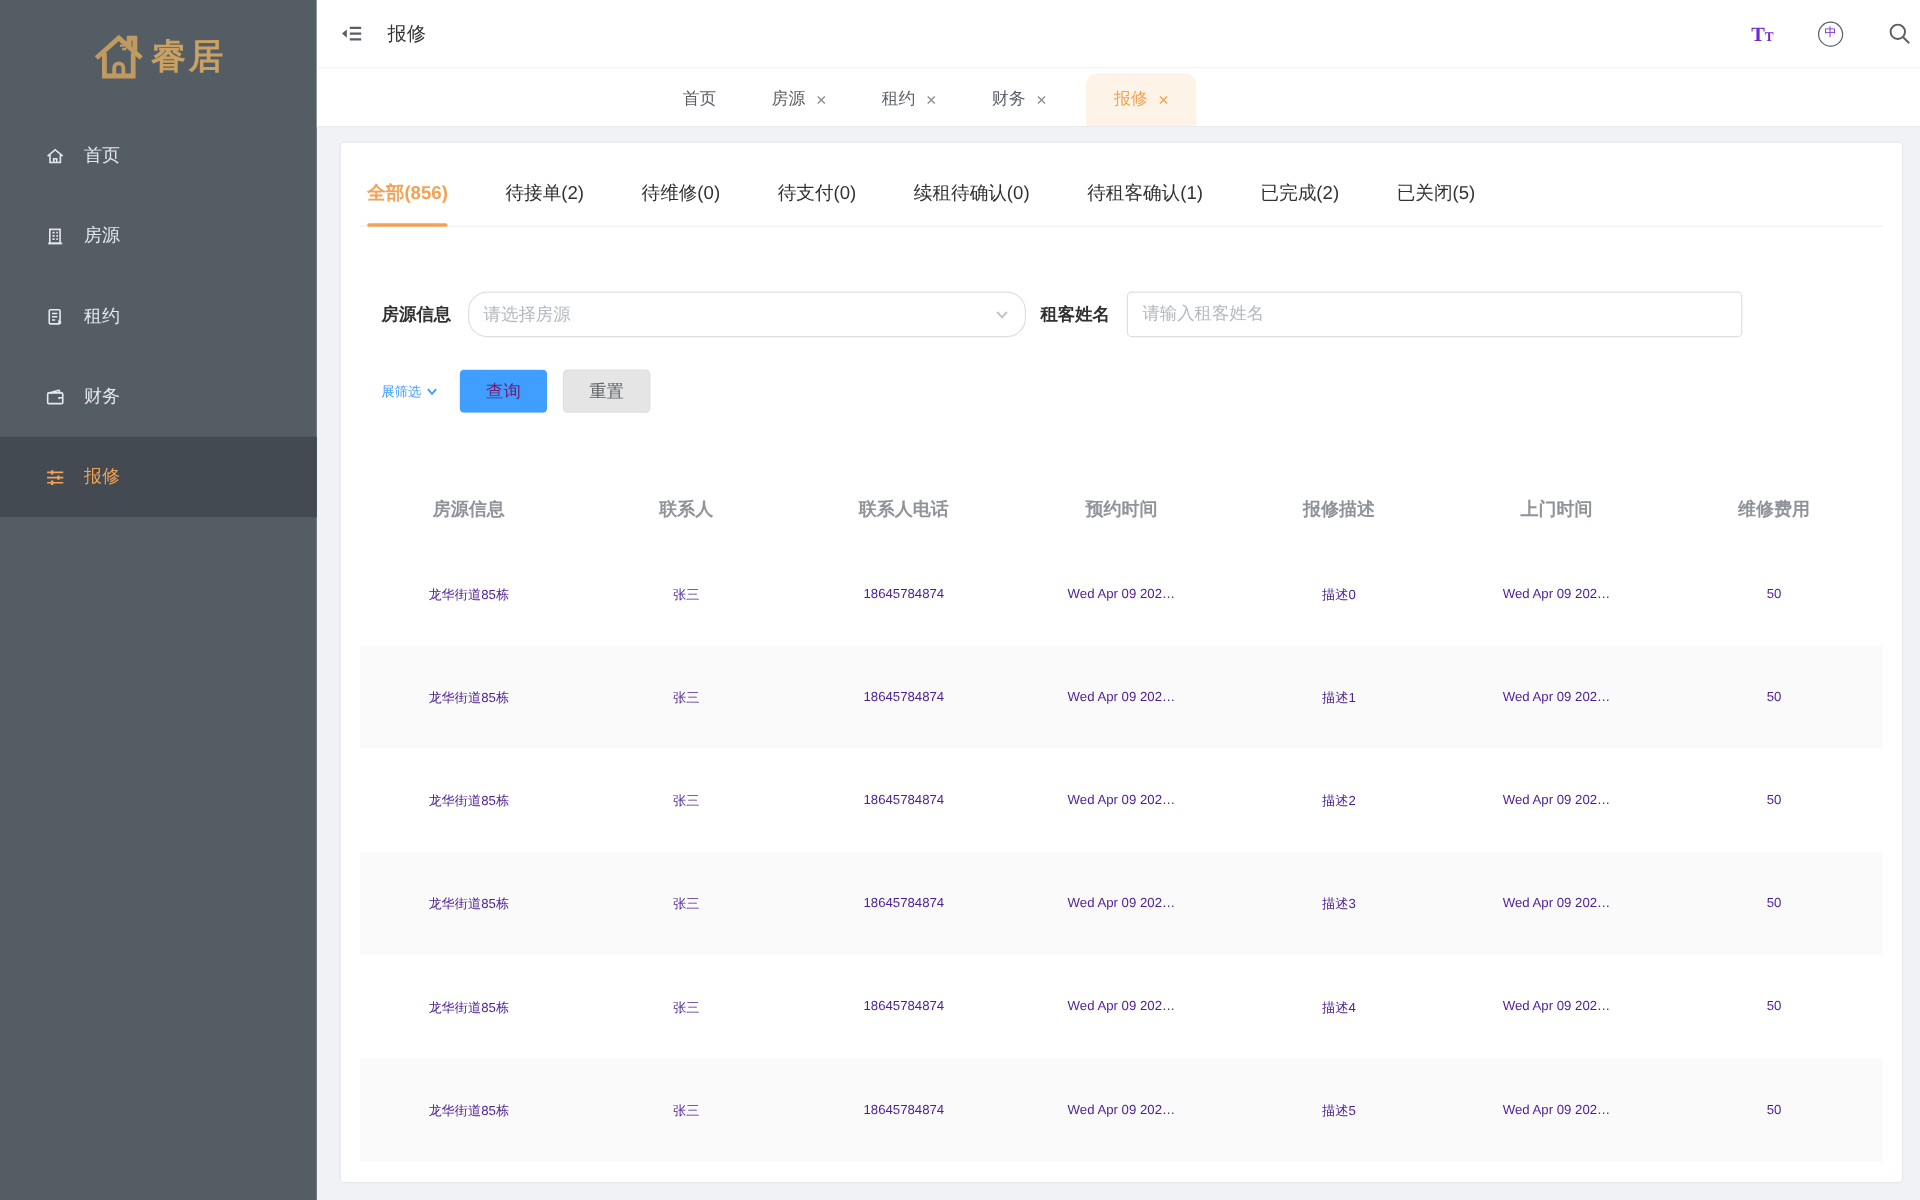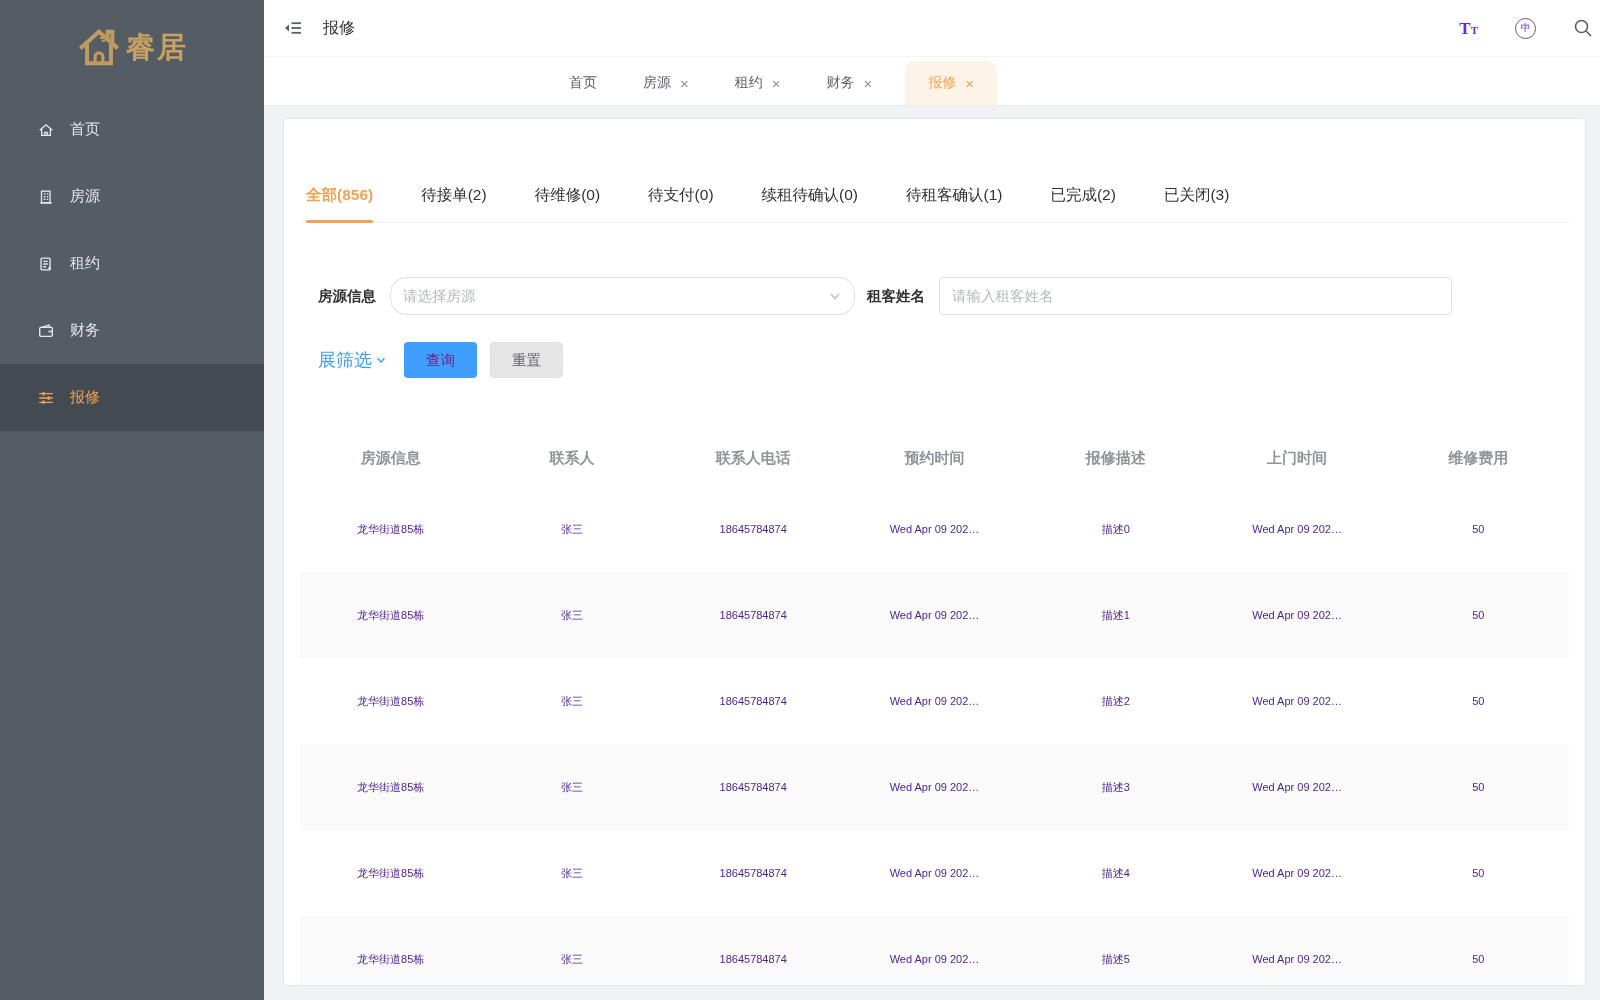--- a/index.html
+++ b/index.html
@@ -32,38 +32,38 @@
   .tag-track { display:flex; align-items:flex-end; margin-left:292px; }
   .tag { height:44px; display:flex; align-items:center; gap:9px; padding:0 13px; font-size:14px; color:#5a5e66; cursor:pointer; white-space:nowrap; margin-right:20px; }
   .tag .tag-close { font-size:15px; color:#8a8f99; line-height:1; }
   .tag.active { background:#fdf4e7; color:#f2a254; border-radius:10px 10px 0 0; padding:0 23px; margin-right:0; }
   .tag.active .tag-close { color:#f2a254; }
 
   .content { flex:1; padding:12px 14px 0 19px; overflow:hidden; }
   .card { background:#fff; border:1px solid #e4e7ed; border-radius:4px; height:868px; padding:0 16px; overflow:hidden; }
 
   
-  .status-nav { display:flex; gap:48px; padding:32px 6px 0 6px; border-bottom:1px solid #eef0f4;margin-top:34px; }
+  .status-nav { display:flex; gap:48px; padding:32px 6px 0 6px; border-bottom:1px solid #eef0f4; }
   .status-tab { padding-bottom:16px; font-size:15.5px; color:#303133; cursor:pointer; position:relative; white-space:nowrap; }
   .status-tab.active { color:#f2a254; font-weight:bold; }
   .status-tab.active::after { content:""; position:absolute; left:0; right:0; bottom:-1px; height:3px; border-radius:2px; background:#f2a254; }
 
   
   .filter-row { display:flex; align-items:center; margin-top:54px; padding-left:18px; }
   .filter-label { font-size:14.5px; color:#303133; font-weight:bold; white-space:nowrap; }
   .select-box { width:465px; height:38px; border:1px solid #dcdfe6; border-radius:16px; margin-left:14px; display:flex; align-items:center; padding:0 12px; cursor:pointer; background:#fff; }
   .placeholder { color:#b4b8bf; font-size:14.5px; flex:1; }
   .chev { width:14px; height:14px; color:#c0c4cc; }
   .text-input { width:513px; height:38px; border:1px solid #dcdfe6; border-radius:4px; margin-left:14px; padding:0 12px; font-size:14.5px; color:#303133; outline:none; font-family:inherit; }
   .text-input::placeholder { color:#b4b8bf; }
   .filter-label.second { margin-left:12px; }
 
   
   .action-row { display:flex; align-items:center; margin-top:27px; padding-left:18px; }
-  .expand-link { color:#409eff; font-size:18px; display:flex; align-items:center; gap:3px; cursor:pointer; }
+  .expand-link { color:#409eff; font-size:11px; display:flex; align-items:center; gap:3px; cursor:pointer; }
   .expand-link .chev { color:#409eff; width:12px; height:12px; }
   .btn { height:36px; border-radius:4px; font-size:14.5px; padding:0 21px; cursor:pointer; border:1px solid transparent; font-family:inherit; }
   .btn-primary { background:#409eff; color:#701a75; margin-left:17px; }
   .btn-plain { background:#e5e5e5; color:#606266; border-color:#dcdfe6; margin-left:13px; }
 
   
   .table { margin-top:52px; }
   .t-head, .t-row { display:grid; grid-template-columns:repeat(7,1fr); align-items:center; text-align:center; }
   .t-head { height:56px; color:#8f939a; font-weight:bold; font-size:15px; }
   .t-row { height:86px; font-size:11px; color:#4c1d95; }
@@ -195,21 +195,21 @@
       <div class="card">
 
         <div class="status-nav">
             <div class="status-tab active">全部(856)</div>
             <div class="status-tab">待接单(2)</div>
             <div class="status-tab">待维修(0)</div>
             <div class="status-tab">待支付(0)</div>
             <div class="status-tab">续租待确认(0)</div>
             <div class="status-tab">待租客确认(1)</div>
             <div class="status-tab">已完成(2)</div>
-            <div class="status-tab">已关闭(3)</div>
+            <div class="status-tab">已关闭(5)</div>
           </div>
 
         <div class="filter-row">
           <span class="filter-label">房源信息</span>
           <div class="select-box">
             <span class="placeholder">请选择房源</span>
             <span class="chev">
               <svg width="14" height="14" viewBox="0 0 14 14" fill="none" stroke="currentColor" stroke-width="1.6">
                   <path d="M3 5 L7 9.5 L11 5"></path>
                 </svg>

